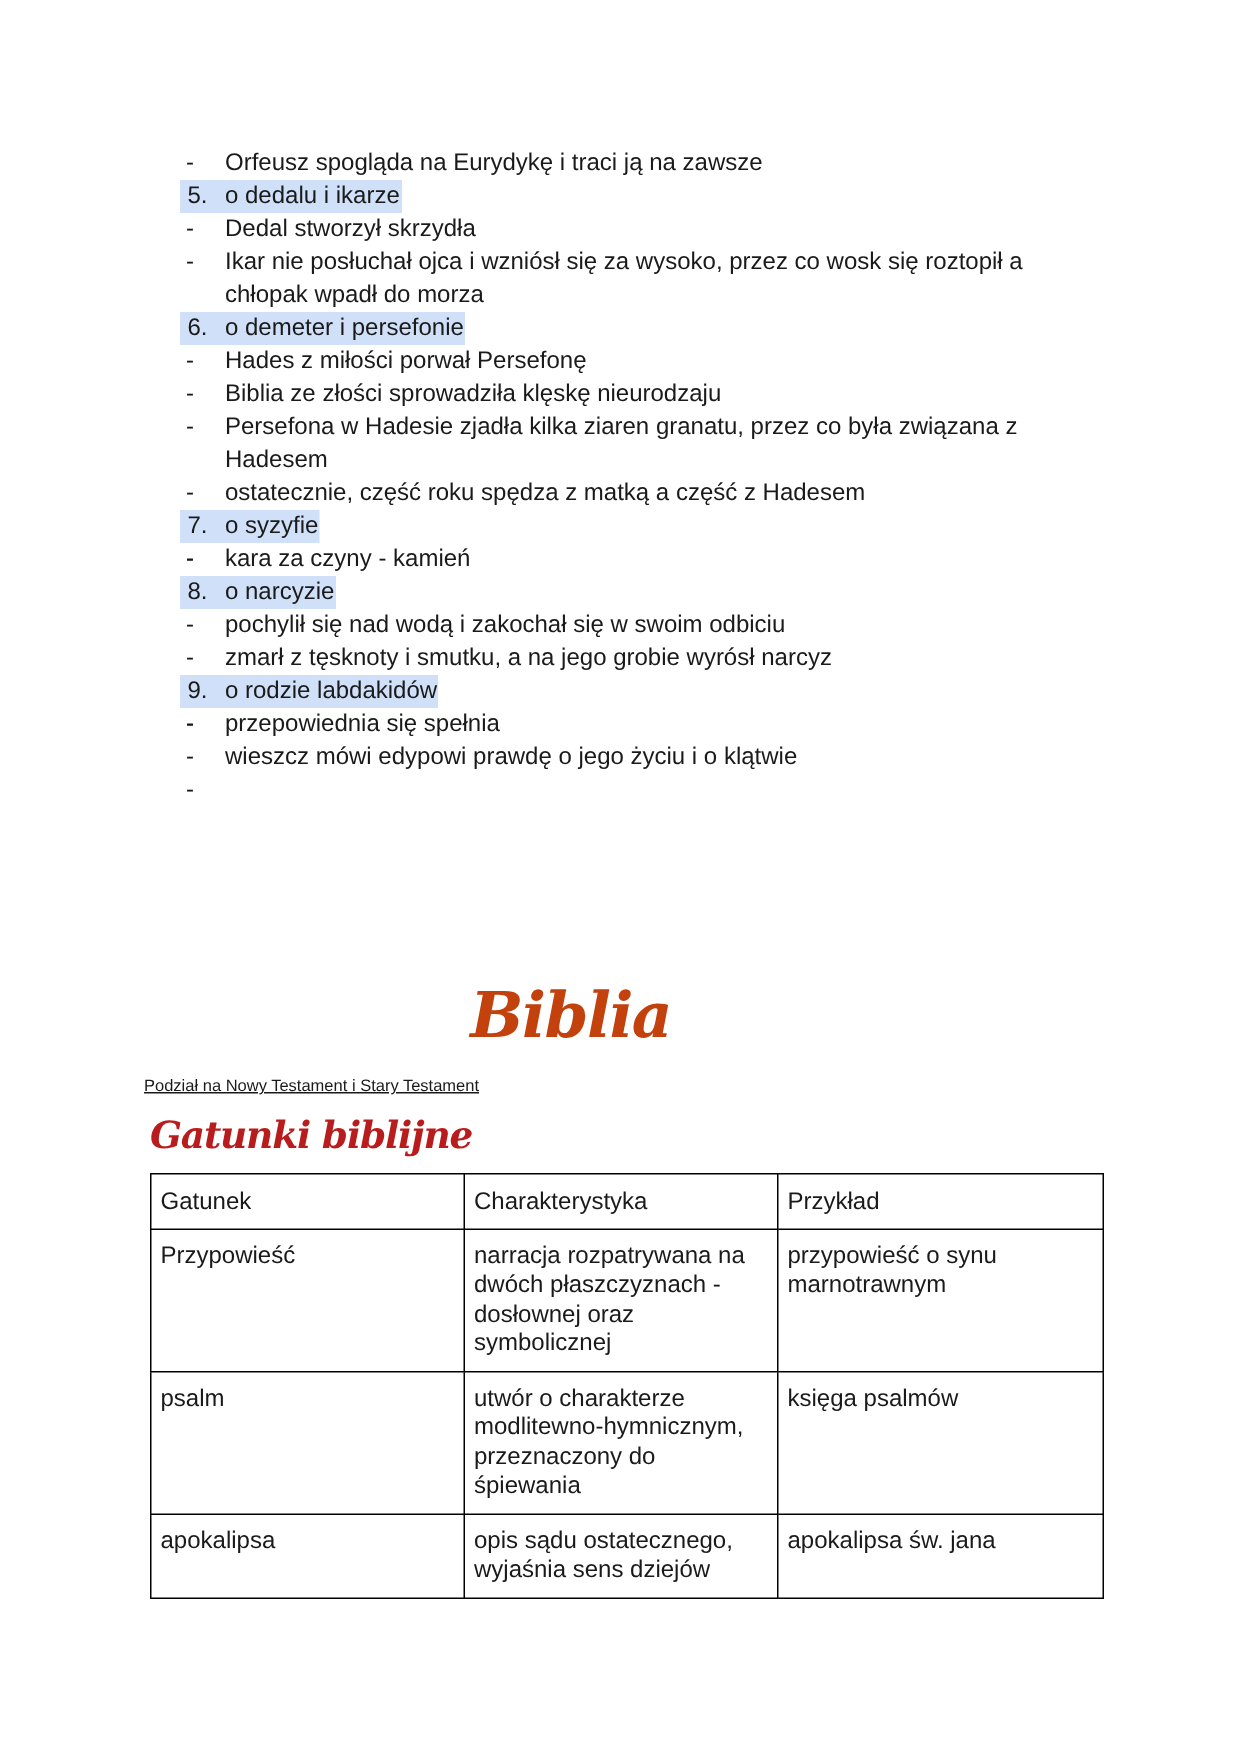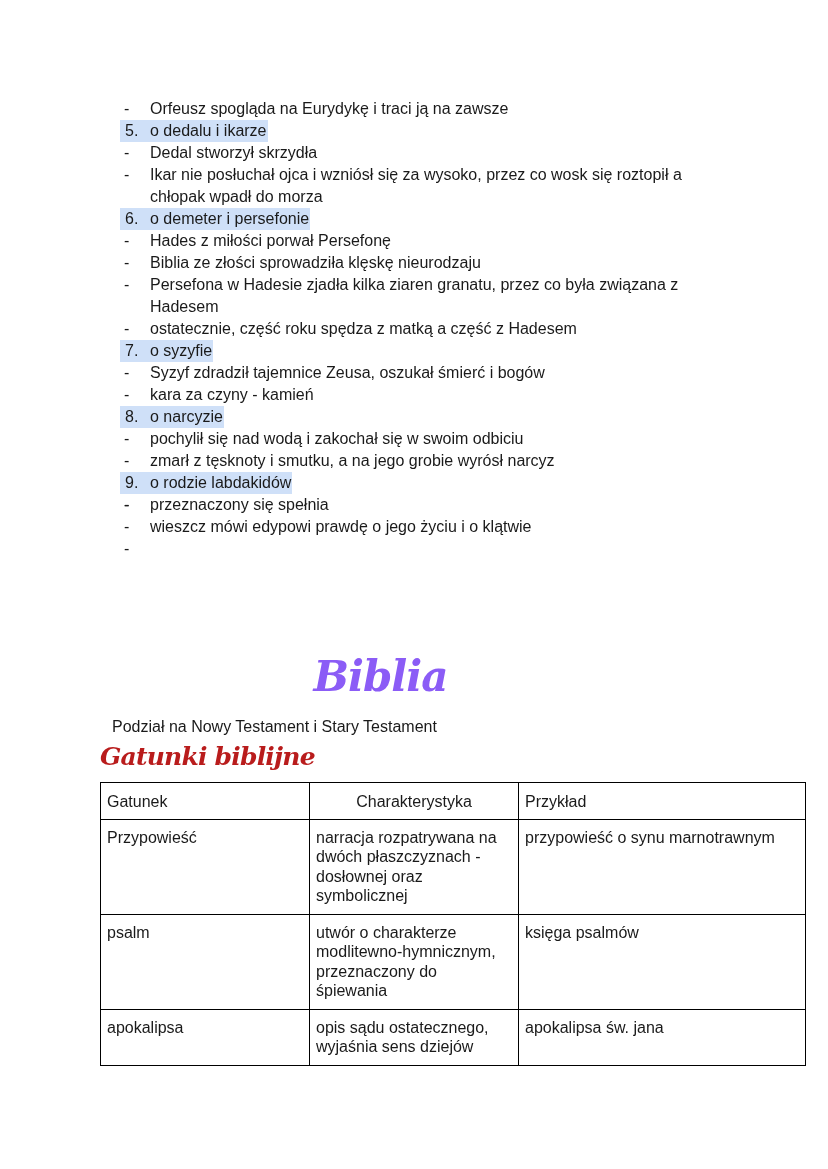--- a/index.html
+++ b/index.html
@@ -8,64 +8,64 @@
     font-family: "Liberation Sans", sans-serif; color: #1a1a1a;
   }
   .list { position: absolute; left: 120px; top: 98px; width: 600px; }
   .row { position: relative; font-size: 16px; line-height: 22px; padding-left: 30px; }
   .row .marker { position: absolute; left: 4px; top: 0; }
   .row.num .marker { left: 5px; }
   .row.num .hl { background: #cfe0f8; display: inline-block; margin-left: -30px; padding-left: 30px; padding-right: 1px; }
   .title-biblia {
     position: absolute; left: 0; width: 761px; top: 652px; text-align: center;
     font-family: "DejaVu Serif", serif; font-weight: bold; font-style: italic;
-    font-size: 42px; letter-spacing: -1px; color: #8b5cf6;
+    font-size: 42px; letter-spacing: -1px; color: #c2410c;
   }
-  .subtitle { position: absolute; left: 112px; top: 718px; font-size: 16px; }
+  .subtitle { position: absolute; left: 96px; top: 718px; font-size: 11px; text-decoration: underline; }
   .heading2 {
     position: absolute; left: 100px; top: 742px;
     font-family: "DejaVu Serif", serif; font-weight: bold; font-style: italic;
     font-size: 25px; letter-spacing: -0.8px; color: #b91c1c;
   }
   table.genres {
-    position: absolute; left: 100px; top: 782px; width: 706px;
+    position: absolute; left: 100px; top: 782px; width: 636px;
     border-collapse: collapse; font-size: 16px; line-height: 19.5px; border-radius: 21px;
   }
   table.genres td {
     border: 1.5px solid #000; vertical-align: top; padding: 8px 6px 8px 6px;
   }
   table.genres td.c1 { width: 196px; }
-  table.genres td.c2 { width: 196px; text-align: center; }
+  table.genres td.c2 { width: 196px; }
   table.genres tr.hdr td { padding-top: 9px; padding-bottom: 7px; }
   table.genres tr.r1 td { height: 76px; margin-top: 36px; }
   table.genres tr.r2 td { height: 76px; }
   table.genres tr.r3 td { height: 36px; }
 </style>
 </head>
 <body>
 
 <div class="list">
   <div class="row"><span class="marker">-</span><span>Orfeusz spogląda na Eurydykę i traci ją na zawsze</span></div>
   <div class="row num"><span class="hl"><span class="marker">5.</span><span>o dedalu i ikarze</span></span></div>
   <div class="row"><span class="marker">-</span><span>Dedal stworzył skrzydła</span></div>
   <div class="row"><span class="marker">-</span><span>Ikar nie posłuchał ojca i wzniósł się za wysoko, przez co wosk się roztopił a chłopak wpadł do morza</span></div>
   <div class="row num"><span class="hl"><span class="marker">6.</span><span>o demeter i persefonie</span></span></div>
   <div class="row"><span class="marker">-</span><span>Hades z miłości porwał Persefonę</span></div>
   <div class="row"><span class="marker">-</span><span>Biblia ze złości sprowadziła klęskę nieurodzaju</span></div>
   <div class="row"><span class="marker">-</span><span>Persefona w Hadesie zjadła kilka ziaren granatu, przez co była związana z Hadesem</span></div>
   <div class="row"><span class="marker">-</span><span>ostatecznie, część roku spędza z matką a część z Hadesem</span></div>
   <div class="row num"><span class="hl"><span class="marker">7.</span><span>o syzyfie</span></span></div>
-  <div class="row"><span class="marker">-</span><span>Syzyf zdradził tajemnice Zeusa, oszukał śmierć i bogów</span></div>
+  <div class="row"><span class="marker">-</span></div>
   <div class="row"><span class="marker">-</span><span>kara za czyny - kamień</span></div>
   <div class="row num"><span class="hl"><span class="marker">8.</span><span>o narcyzie</span></span></div>
   <div class="row"><span class="marker">-</span><span>pochylił się nad wodą i zakochał się w swoim odbiciu</span></div>
   <div class="row"><span class="marker">-</span><span>zmarł z tęsknoty i smutku, a na jego grobie wyrósł narcyz</span></div>
   <div class="row num"><span class="hl"><span class="marker">9.</span><span>o rodzie labdakidów</span></span></div>
   <div class="row"><span class="marker">-</span></div>
-  <div class="row"><span class="marker">-</span><span>przeznaczony się spełnia</span></div>
+  <div class="row"><span class="marker">-</span><span>przepowiednia się spełnia</span></div>
   <div class="row"><span class="marker">-</span><span>wieszcz mówi edypowi prawdę o jego życiu i o klątwie</span></div>
   <div class="row"><span class="marker">-</span></div>
 </div>
 
 <div class="title-biblia">Biblia</div>
 <div class="subtitle">Podział na Nowy Testament i Stary Testament</div>
 <div class="heading2">Gatunki biblijne</div>
 
 <table class="genres">
   <tbody>

